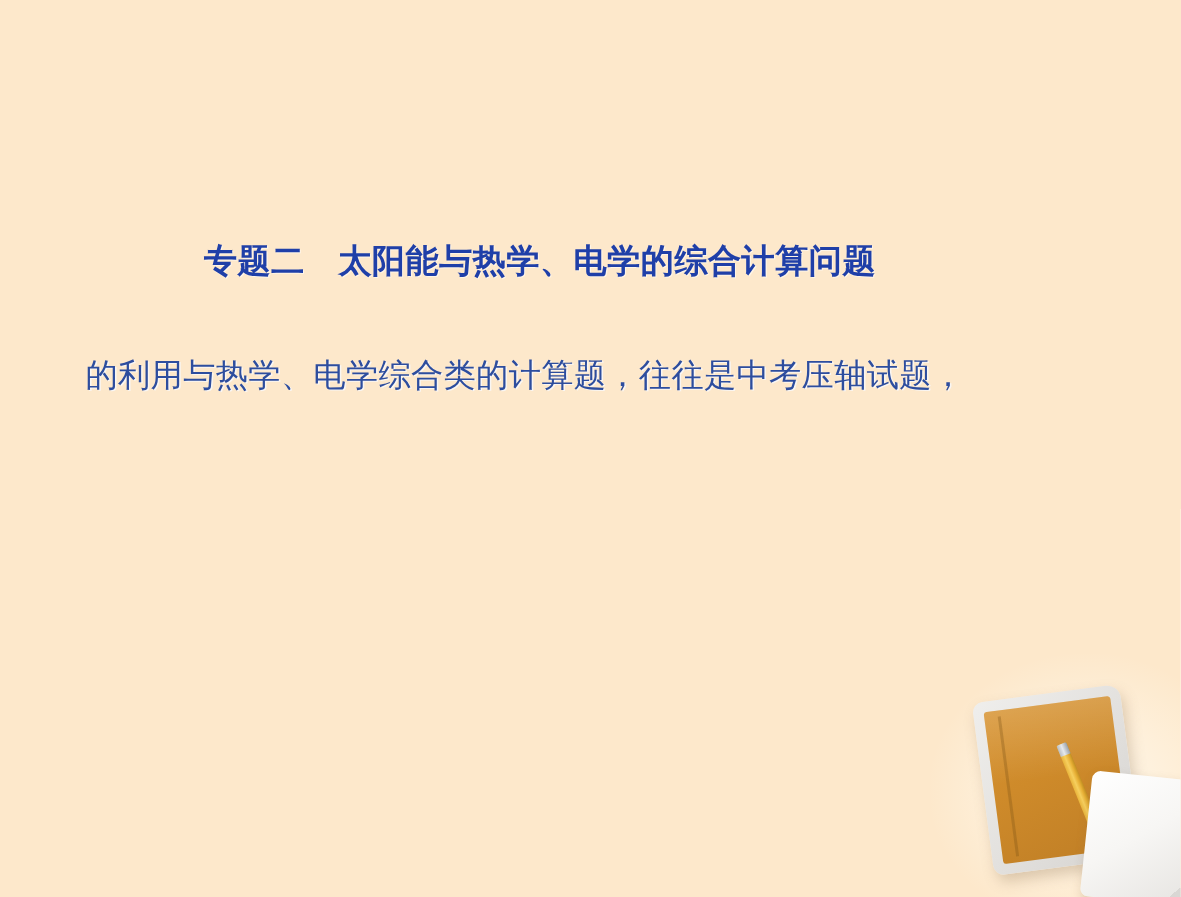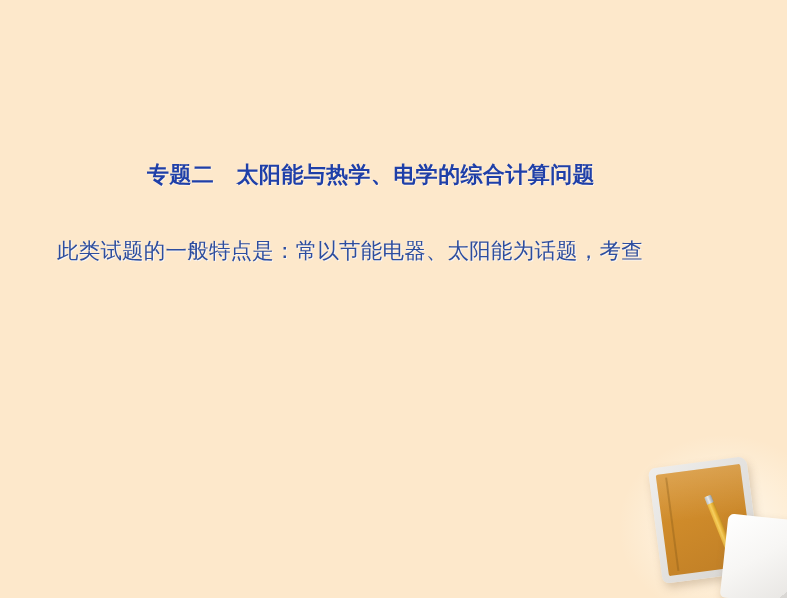--- a/index.html
+++ b/index.html
@@ -17,21 +17,21 @@
     position: relative;
     width: 787px;
     height: 598px;
     background: #fde8cb;
     overflow: hidden;
   }
 
   
   #title {
     position: absolute;
-    left: 147px;
+    left: 136px;
     top: 160px;
     font-size: 22px;
     line-height: 30px;
     letter-spacing: 0.4px;
     color: #1f3fa8;
     font-weight: 700;
     white-space: pre;
     font-family: "DejaVu Sans", "Liberation Sans", sans-serif;
     text-shadow: 0.7px 0.7px 0 rgba(255,255,255,0.55);
     text-align: right;
@@ -182,21 +182,21 @@
   }
 </style>
 </head>
 <body>
 
 <div id="slide">
 
   <div id="title">专题二　太阳能与热学、电学的综合计算问题</div>
 
   <div id="body-text">
-    <span class="ln">此类试题的一般特点是：常以节能电器、太阳能为话题，考查</span>
+    <span class="ln">的利用与热学、电学综合类的计算题，往往是中考压轴试题，</span>
   </div>
 
   <div id="artwork">
     <div class="halo"></div>
 
     <div class="book">
       <div class="book-cover">
         <div class="book-gloss"></div>
         <div class="book-spine"></div>
       </div>

